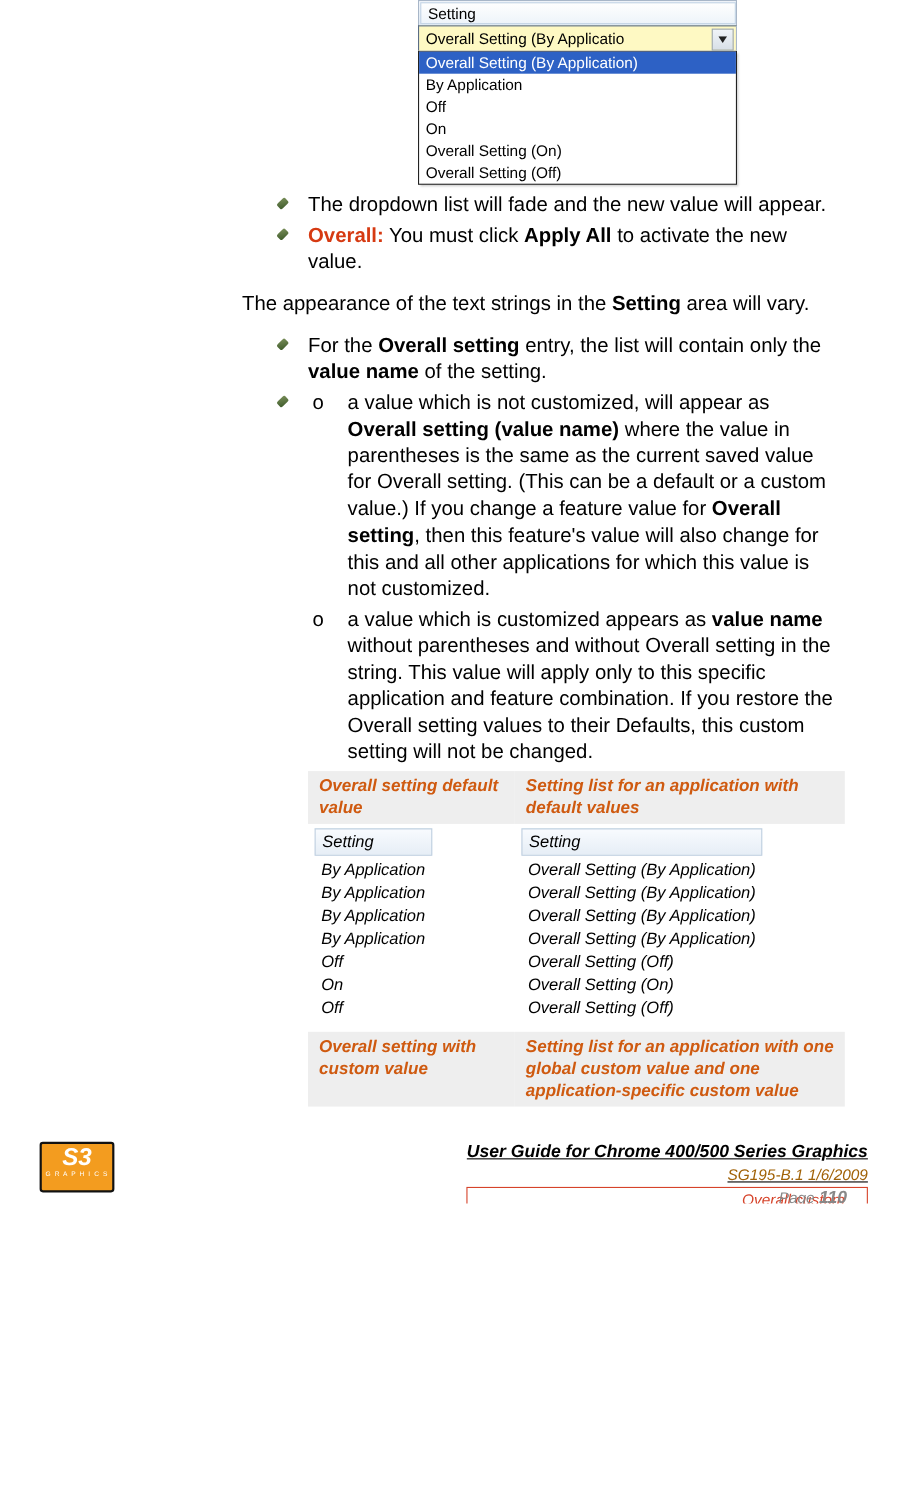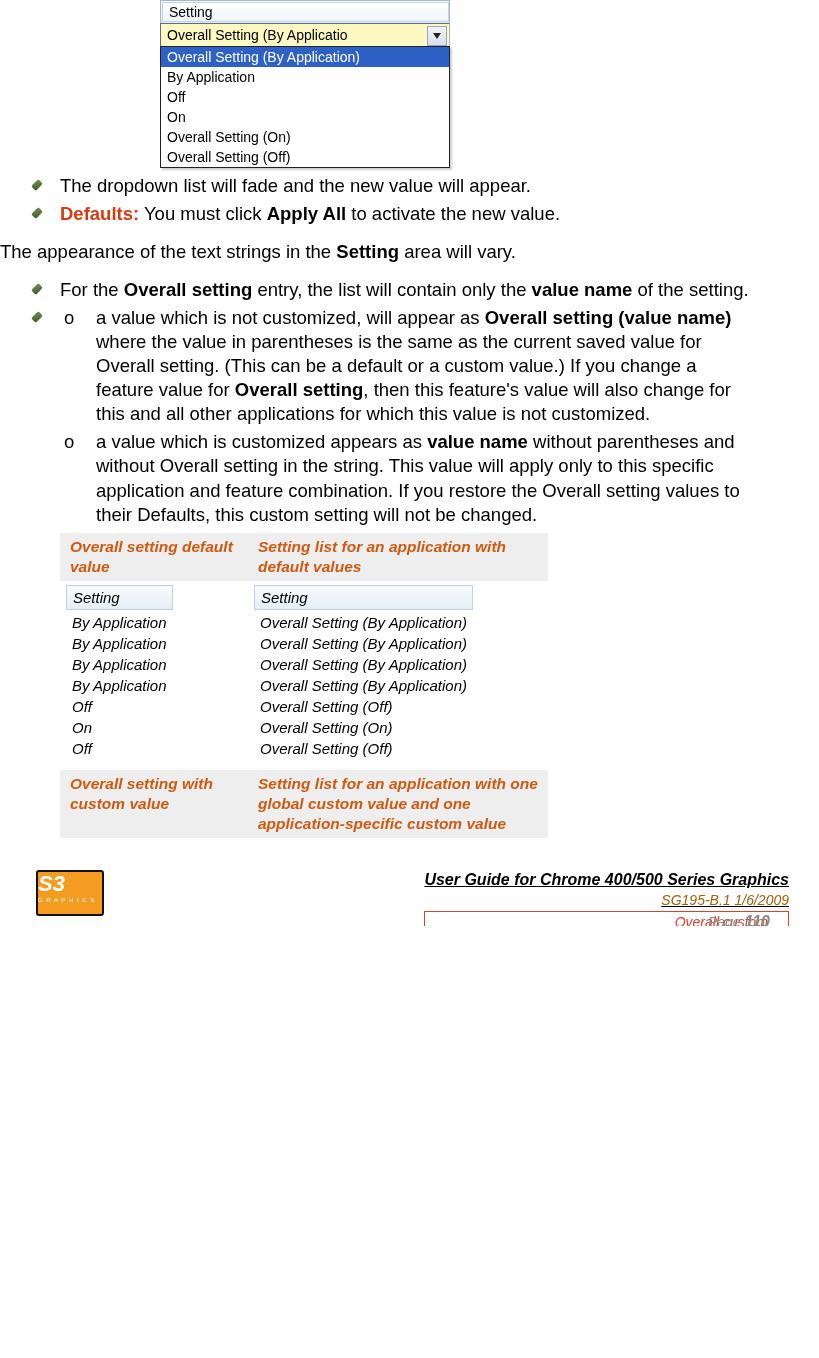--- a/index.html
+++ b/index.html
@@ -6,20 +6,21 @@
     margin: 0;
     padding: 0;
     font-family: Arial, Helvetica, sans-serif;
     font-size: 18.5px;
     color: #000;
     background: #fff;
     width: 819px;
     line-height: 1.3;
   }
   .page-content {
+    padding-left: 220px;
     padding-right: 45px;
     padding-top: 0;
   }
   
   .dropdown-fig {
     margin-left: 160px;
     width: 290px;
     border: none;
     font-size: 14px;
     font-family: "Segoe UI", Tahoma, sans-serif;
@@ -174,21 +175,21 @@
     background: #f39c1f;
     border: 2px solid #111;
     border-radius: 3px;
     vertical-align: top;
   }
   .logo-inner {
     color:#fff;
     font-weight:bold;
     font-size:22px;
     font-style: italic;
-    text-align:left;
+    text-align:center;
     font-family: Arial;
     line-height:1;
     padding-top:1px;
   }
   .logo-sub {
     font-size:6px;
     letter-spacing:1px;
     display:block;
     font-style:normal;
     font-weight:normal;
@@ -261,21 +262,21 @@
         </div>
       <div class="dd-item">
           <span>Overall Setting (Off)</span>
         </div>
     </div>
   </div>
 
   <ul class="bullets">
     <li><span>The dropdown list will fade and the new value will appear.</span></li>
     <li>
-      <span class="reminder-label">Defaults:</span><span> You must click </span><span class="b">Apply All</span><span> to activate the new value.</span>
+      <span class="reminder-label">Overall:</span><span> You must click </span><span class="b">Apply All</span><span> to activate the new value.</span>
     </li>
   </ul>
 
   <div class="para">
     <span>The appearance of the text strings in the </span><span class="b">Setting</span><span> area will vary.</span>
   </div>
 
   <ul class="bullets">
     <li>
       <span>For the </span><span class="b">Overall setting</span><span> entry, the list will contain only the </span><span class="b">value name</span><span> of the setting.</span>

